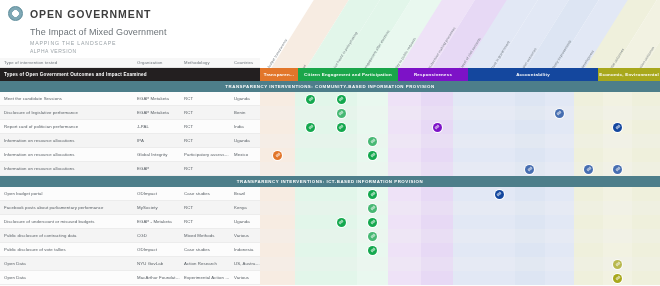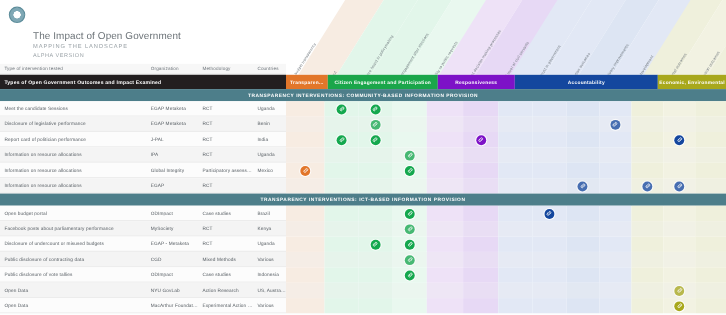--- a/index.html
+++ b/index.html
@@ -127,22 +127,23 @@
   }
 </style>
 </head>
 <body>
 
 <div id="app">
 
   <div class="brand">
     <div class="brand-row">
       <div class="brand-logo"></div>
+      <div class="brand-title">OPEN GOVERNMENT</div>
     </div>
-    <div class="brand-sub">The Impact of Open Government</div>
+    <div class="brand-sub">The Impact of Mixed Government</div>
     <div class="brand-sub2">MAPPING THE LANDSCAPE</div>
     <div class="brand-sub3">ALPHA VERSION</div>
   </div>
 
   <div class="diag-wrap" id="diag-wrap">
       <div class="diag-col" style="left: 0px; width: 35.3488px; background: rgb(247, 236, 226);">
         <div class="diag-label">Fiscal and budget transparency</div>
       </div>
       <div class="diag-col" style="left: 35.3488px; width: 30.6977px; background: rgb(226, 246, 234);">
         <div class="diag-label">Voter turnout</div>

